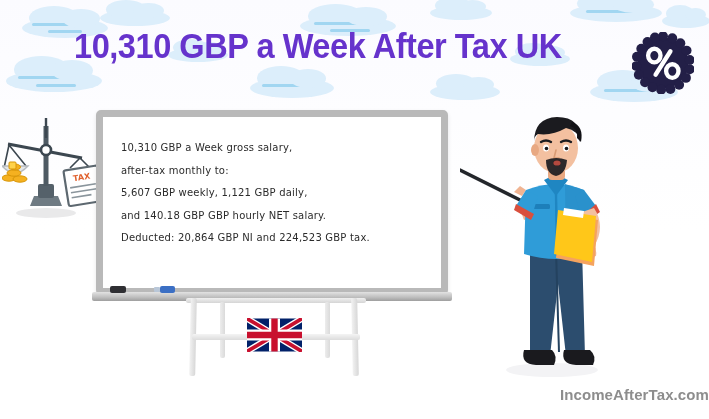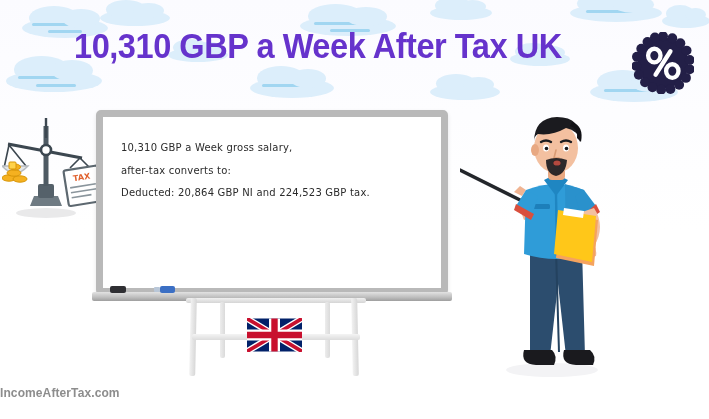--- a/index.html
+++ b/index.html
@@ -196,22 +196,22 @@
 
   
   .teacher { position: absolute; left: 460px; top: 108px; width: 185px; height: 272px; }
 
   
   .footer {
     position: absolute;
     left: 0;
     top: 386px;
     width: 709px;
-    text-align: left;
-    font-size: 12px;
+    text-align: right;
+    font-size: 15px;
     font-weight: bold;
     color: #8d8d8d;
     letter-spacing: .1px;
   }
 </style>
 </head>
 <body>
 
 <div id="page">
 
@@ -314,21 +314,23 @@
           <line x1="68" y1="73" x2="94" y2="73"></line>
           <line x1="68" y1="78" x2="88" y2="78"></line>
         </g>
       </g>
     </svg>
   </div>
 
   <div class="board">
     <div class="board-inner">
       <div class="board-line">10,310 GBP a Week gross salary,</div>
-      <div class="board-line">after-tax converts to:</div>
+      <div class="board-line">after-tax monthly to:</div>
+      <div class="board-line">5,607 GBP weekly, 1,121 GBP daily,</div>
+      <div class="board-line">and 140.18 GBP GBP hourly NET salary.</div>
       <div class="board-line">Deducted: 20,864 GBP NI and 224,523 GBP tax.</div>
     </div>
   </div>
   <div class="tray"></div>
   <div class="eraser"></div>
   <div class="marker"></div>
 
   <div class="stand">
     <div class="topbar"></div>
     <div class="leg l"></div>

